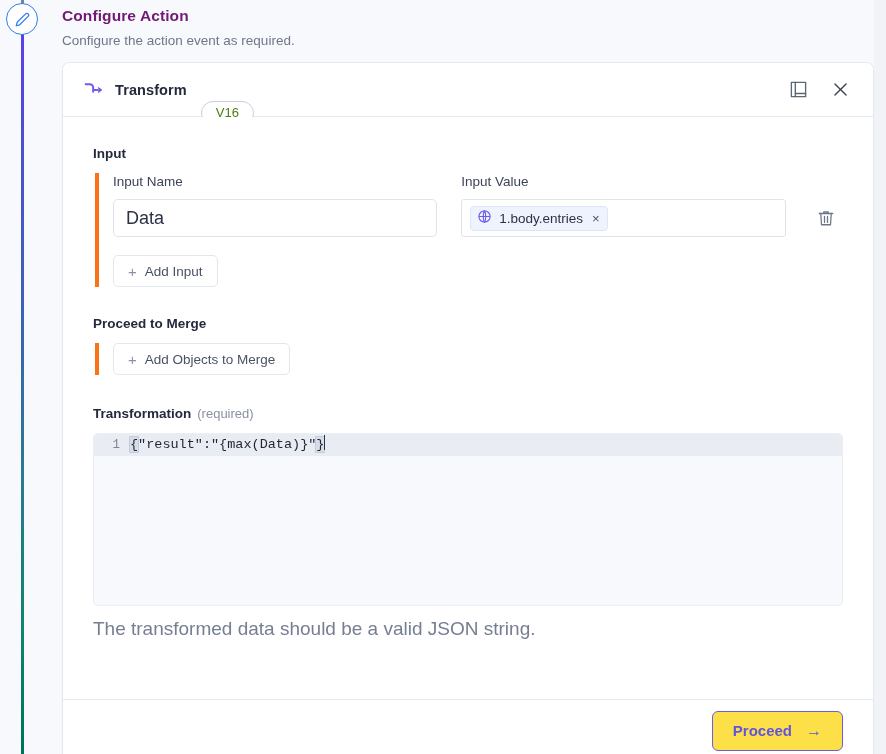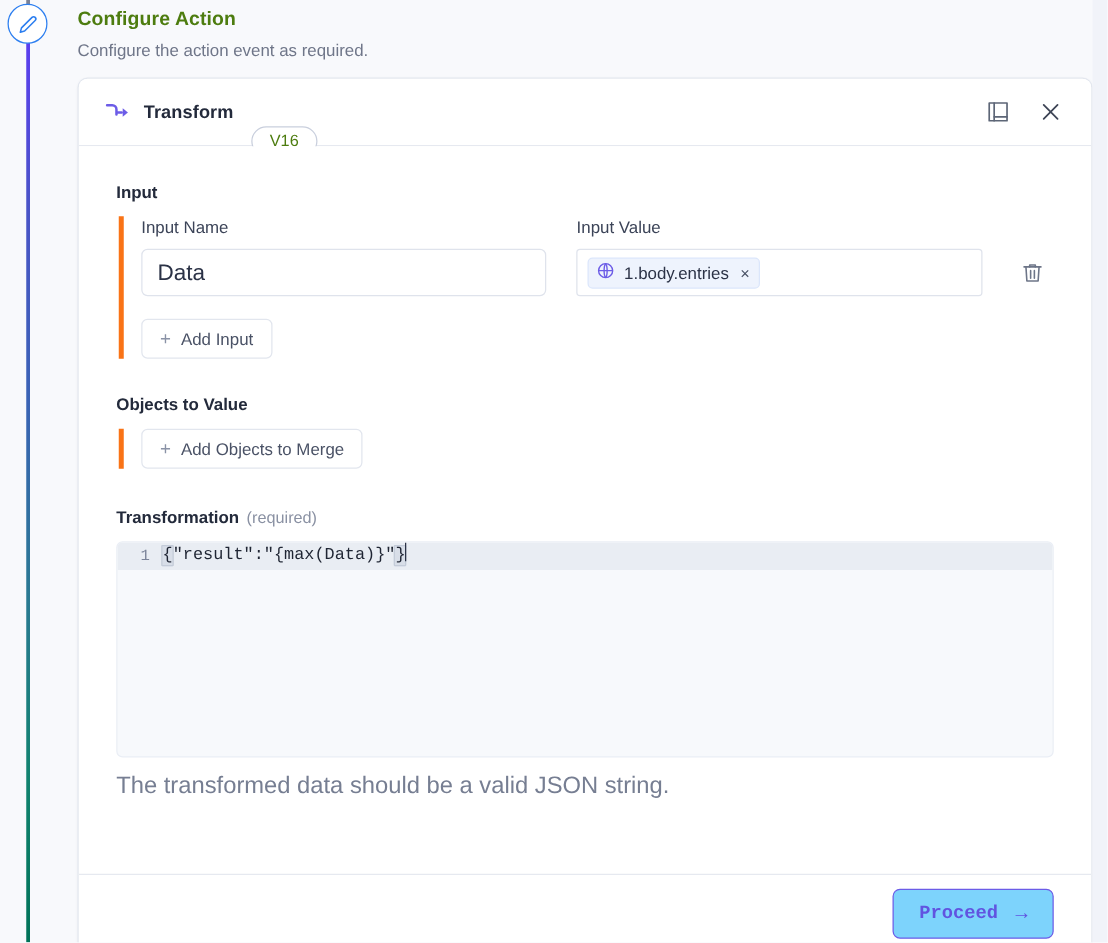--- a/index.html
+++ b/index.html
@@ -55,21 +55,21 @@
 
   
   .page-header {
     position: absolute;
     left: 62px; top: 6px;
     width: 700px;
   }
   .page-title {
     font-size: 15.5px;
     font-weight: bold;
-    color: #4d7c0f;
+    color: #701a75;
     letter-spacing: .1px;
     margin: 0 0 6px 0;
     line-height: 20px;
   }
   .page-sub {
     font-size: 13.5px;
     color: #6f7689;
     margin: 0;
     line-height: 18px;
   }
@@ -319,26 +319,26 @@
     background: #fff;
   }
   .proceed-btn {
     display: inline-flex;
     align-items: center;
     gap: 14px;
     height: 40px;
     padding: 0 20px;
     border: 1px solid #6c5ce7;
     border-radius: 6px;
-    background: #7dd3fc;
+    background: #fde047;
     color: #6154e0;
     font-size: 15px;
     font-weight: bold;
     cursor: pointer;
-    font-family: Liberation Mono, monospace;
+    font-family: Liberation Sans, sans-serif;
   }
   .proceed-arrow { font-size: 16px; line-height: 1; font-weight: normal; }
 
   .right-strip {
     position: absolute;
     right: 0; top: 0;
     width: 12px; height: 754px;
     background: #f1f3f9;
   }
 </style>
@@ -426,21 +426,21 @@
         </div>
 
         <div style="margin-top:18px;">
           <button class="ghost-btn">
             <span class="plus">+</span>
             <span>Add Input</span>
           </button>
         </div>
       </div>
 
-      <div class="section-label" style="margin-top:28px;">Objects to Value</div>
+      <div class="section-label" style="margin-top:28px;">Proceed to Merge</div>
       <div class="indent-group">
         <button class="ghost-btn">
           <span class="plus">+</span>
           <span>Add Objects to Merge</span>
         </button>
       </div>
 
       <div class="section-label" style="margin-top:30px;">
         <span>Transformation</span><span class="req-note">(required)</span>
       </div>

